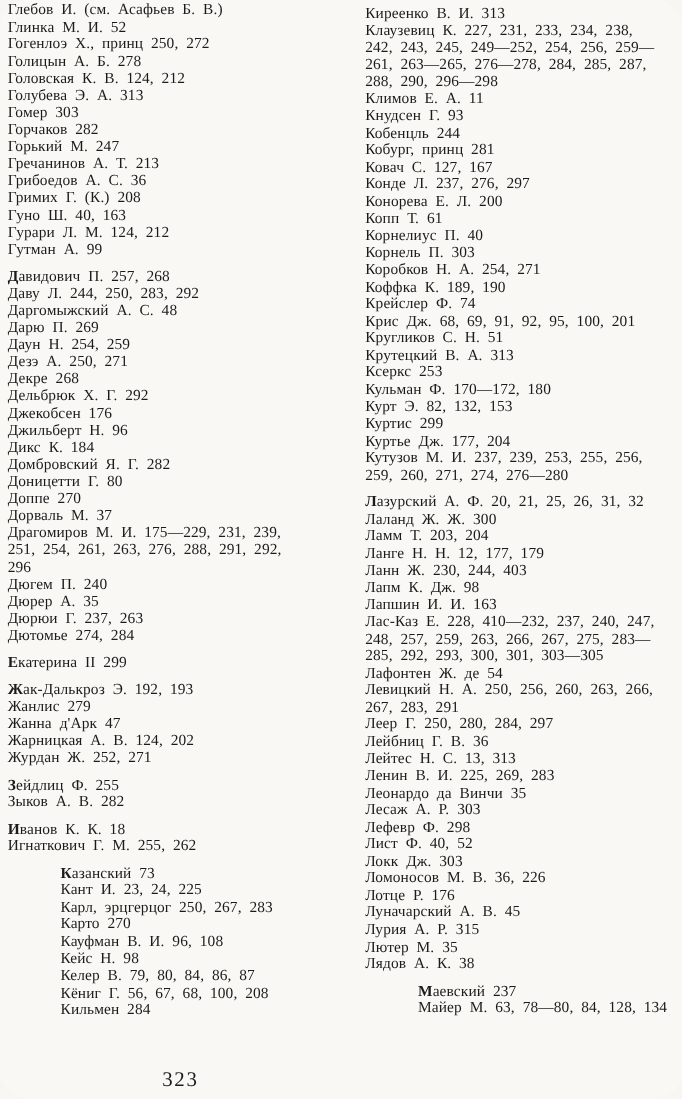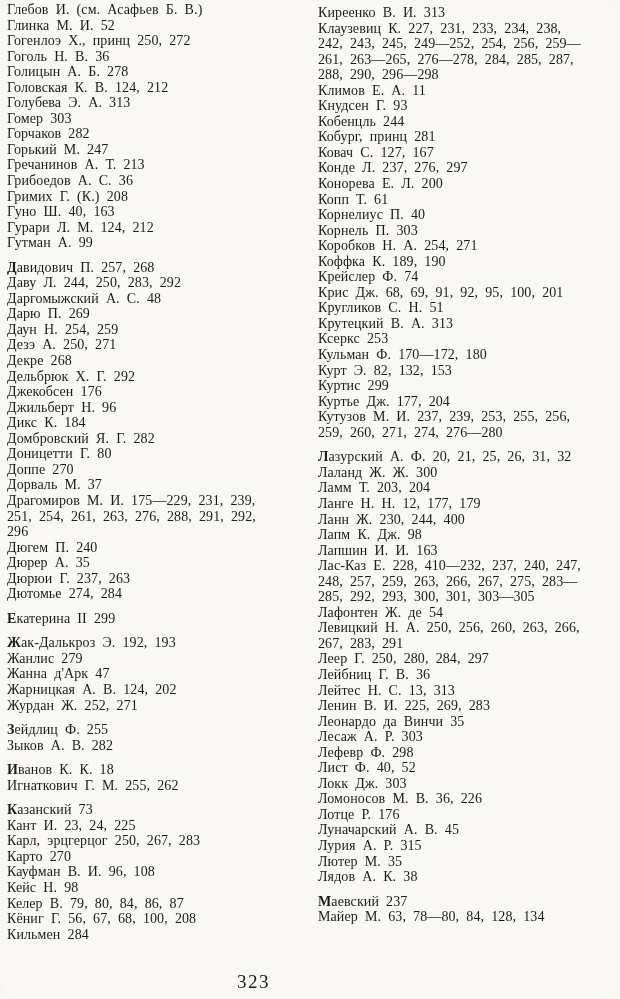--- a/index.html
+++ b/index.html
@@ -23,61 +23,61 @@
   }
   .col {
     position: absolute;
   }
   .col-left {
     left: 7px;
     top: 2px;
     width: 300px;
   }
   .col-right {
-    left: 318px;
+    left: 332px;
     top: 5px;
     width: 288px;
   }
   .section {
     margin-bottom: 9px;
   }
   .section:last-child {
     margin-bottom: 0;
+    margin-left: 48px;
   }
   .line {
     font-size: 14px;
     line-height: 15.55px;
     white-space: nowrap;
     word-spacing: 3.5px;
     letter-spacing: 0.1px;
   }
   .line b {
     font-weight: 700;
   }
   .page-number {
     position: absolute;
     top: 971px;
     left: 58px;
     width: 212px;
-    text-align: right;
+    text-align: center;
     font-size: 19px;
     line-height: 22px;
     letter-spacing: 1.5px;
   }
 </style>
 </head>
 <body>
 
 <div class="page">
   <div class="col col-left">
       <div class="section">
         <div class="line">Глебов И. (см. Асафьев Б. В.)</div>
         <div class="line">Глинка М. И. 52</div>
         <div class="line">Гогенлоэ Х., принц 250, 272</div>
-        <div class="line">Гоголь Н. В. 36</div>
         <div class="line">Голицын А. Б. 278</div>
         <div class="line">Головская К. В. 124, 212</div>
         <div class="line">Голубева Э. А. 313</div>
         <div class="line">Гомер 303</div>
         <div class="line">Горчаков 282</div>
         <div class="line">Горький М. 247</div>
         <div class="line">Гречанинов А. Т. 213</div>
         <div class="line">Грибоедов А. С. 36</div>
         <div class="line">Гримих Г. (К.) 208</div>
         <div class="line">Гуно Ш. 40, 163</div>
@@ -167,21 +167,21 @@
         <div class="line">Куртис 299</div>
         <div class="line">Куртье Дж. 177, 204</div>
         <div class="line">Кутузов М. И. 237, 239, 253, 255, 256,</div>
         <div class="line">259, 260, 271, 274, 276—280</div>
       </div>
       <div class="section">
         <div class="line"><b>Л</b>азурский А. Ф. 20, 21, 25, 26, 31, 32</div>
         <div class="line">Лаланд Ж. Ж. 300</div>
         <div class="line">Ламм Т. 203, 204</div>
         <div class="line">Ланге Н. Н. 12, 177, 179</div>
-        <div class="line">Ланн Ж. 230, 244, 400</div>
+        <div class="line">Ланн Ж. 230, 244, 403</div>
         <div class="line">Лапм К. Дж. 98</div>
         <div class="line">Лапшин И. И. 163</div>
         <div class="line">Лас-Каз Е. 228, 410—232, 237, 240, 247,</div>
         <div class="line">248, 257, 259, 263, 266, 267, 275, 283—</div>
         <div class="line">285, 292, 293, 300, 301, 303—305</div>
         <div class="line">Лафонтен Ж. де 54</div>
         <div class="line">Левицкий Н. А. 250, 256, 260, 263, 266,</div>
         <div class="line">267, 283, 291</div>
         <div class="line">Леер Г. 250, 280, 284, 297</div>
         <div class="line">Лейбниц Г. В. 36</div>

